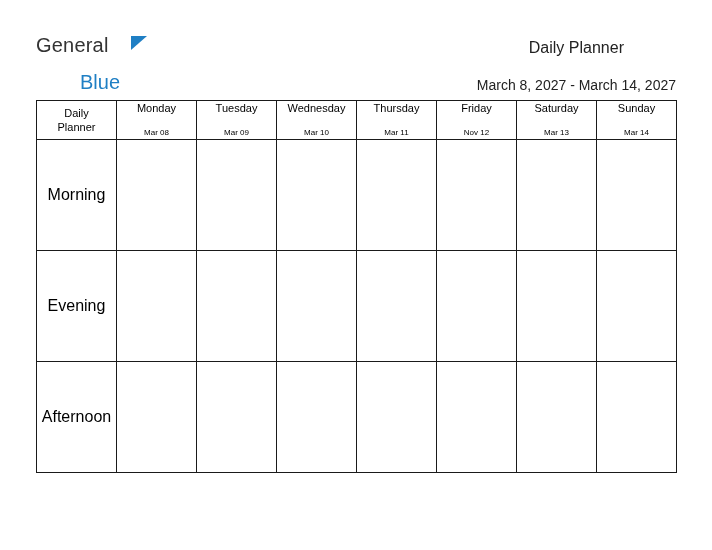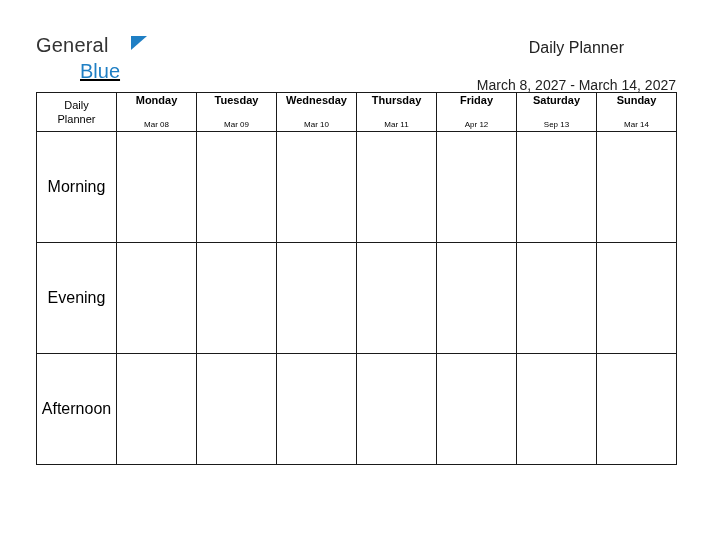--- a/index.html
+++ b/index.html
@@ -40,22 +40,21 @@
     color: #333333;
     letter-spacing: 0.2px;
     line-height: 22px;
     font-family: "Liberation Sans", sans-serif;
   }
   .logo-blue-row {
     display: flex;
     align-items: center;
     justify-content: flex-start;
     margin-left: 44px;
-    margin-top: 4px;
-    text-decoration: underline;
+    margin-top: 15px;
   }
   .logo-blue {
     font-size: 20px;
     color: #1f7fc4;
     line-height: 22px;
   }
   .logo-mark {
     width: 0;
     height: 0;
     border-left: 16px solid #1f7fc4;
@@ -78,21 +77,21 @@
   .doc-range {
     font-size: 14px;
     color: #222222;
     line-height: 18px;
     margin-top: 18px;
   }
   
   .planner {
     position: absolute;
     left: 36px;
-    top: 92px;
+    top: 100px;
     width: 640px;
     border-collapse: collapse;
     table-layout: fixed;
     border-radius: 25px;
   }
   .planner td, .planner th {
     border: 1px solid #1a1a1a;
     padding: 0;
     vertical-align: middle;
     text-align: center;
@@ -105,21 +104,20 @@
   .col-day { width: 80px; }
   .head-label {
     font-size: 11px;
     line-height: 14px;
     color: #000;
   }
   .head-day {
     font-size: 11px;
     line-height: 14px;
     color: #000;
-    font-weight: bold;
   }
   .head-date {
     font-size: 8px;
     line-height: 12px;
     color: #000;
     margin-top: 12px;
   }
   .planner tbody tr {
     height: 111px;
   }
@@ -181,25 +179,25 @@
         <th>
           <div class="head-day">Wednesday</div>
           <div class="head-date">Mar 10</div>
         </th>
         <th>
           <div class="head-day">Thursday</div>
           <div class="head-date">Mar 11</div>
         </th>
         <th>
           <div class="head-day">Friday</div>
-          <div class="head-date">Apr 12</div>
+          <div class="head-date">Nov 12</div>
         </th>
         <th>
           <div class="head-day">Saturday</div>
-          <div class="head-date">Sep 13</div>
+          <div class="head-date">Mar 13</div>
         </th>
         <th>
           <div class="head-day">Sunday</div>
           <div class="head-date">Mar 14</div>
         </th>
       </tr>
     </thead>
     <tbody>
       <tr>
         <td class="row-label">Morning</td>

